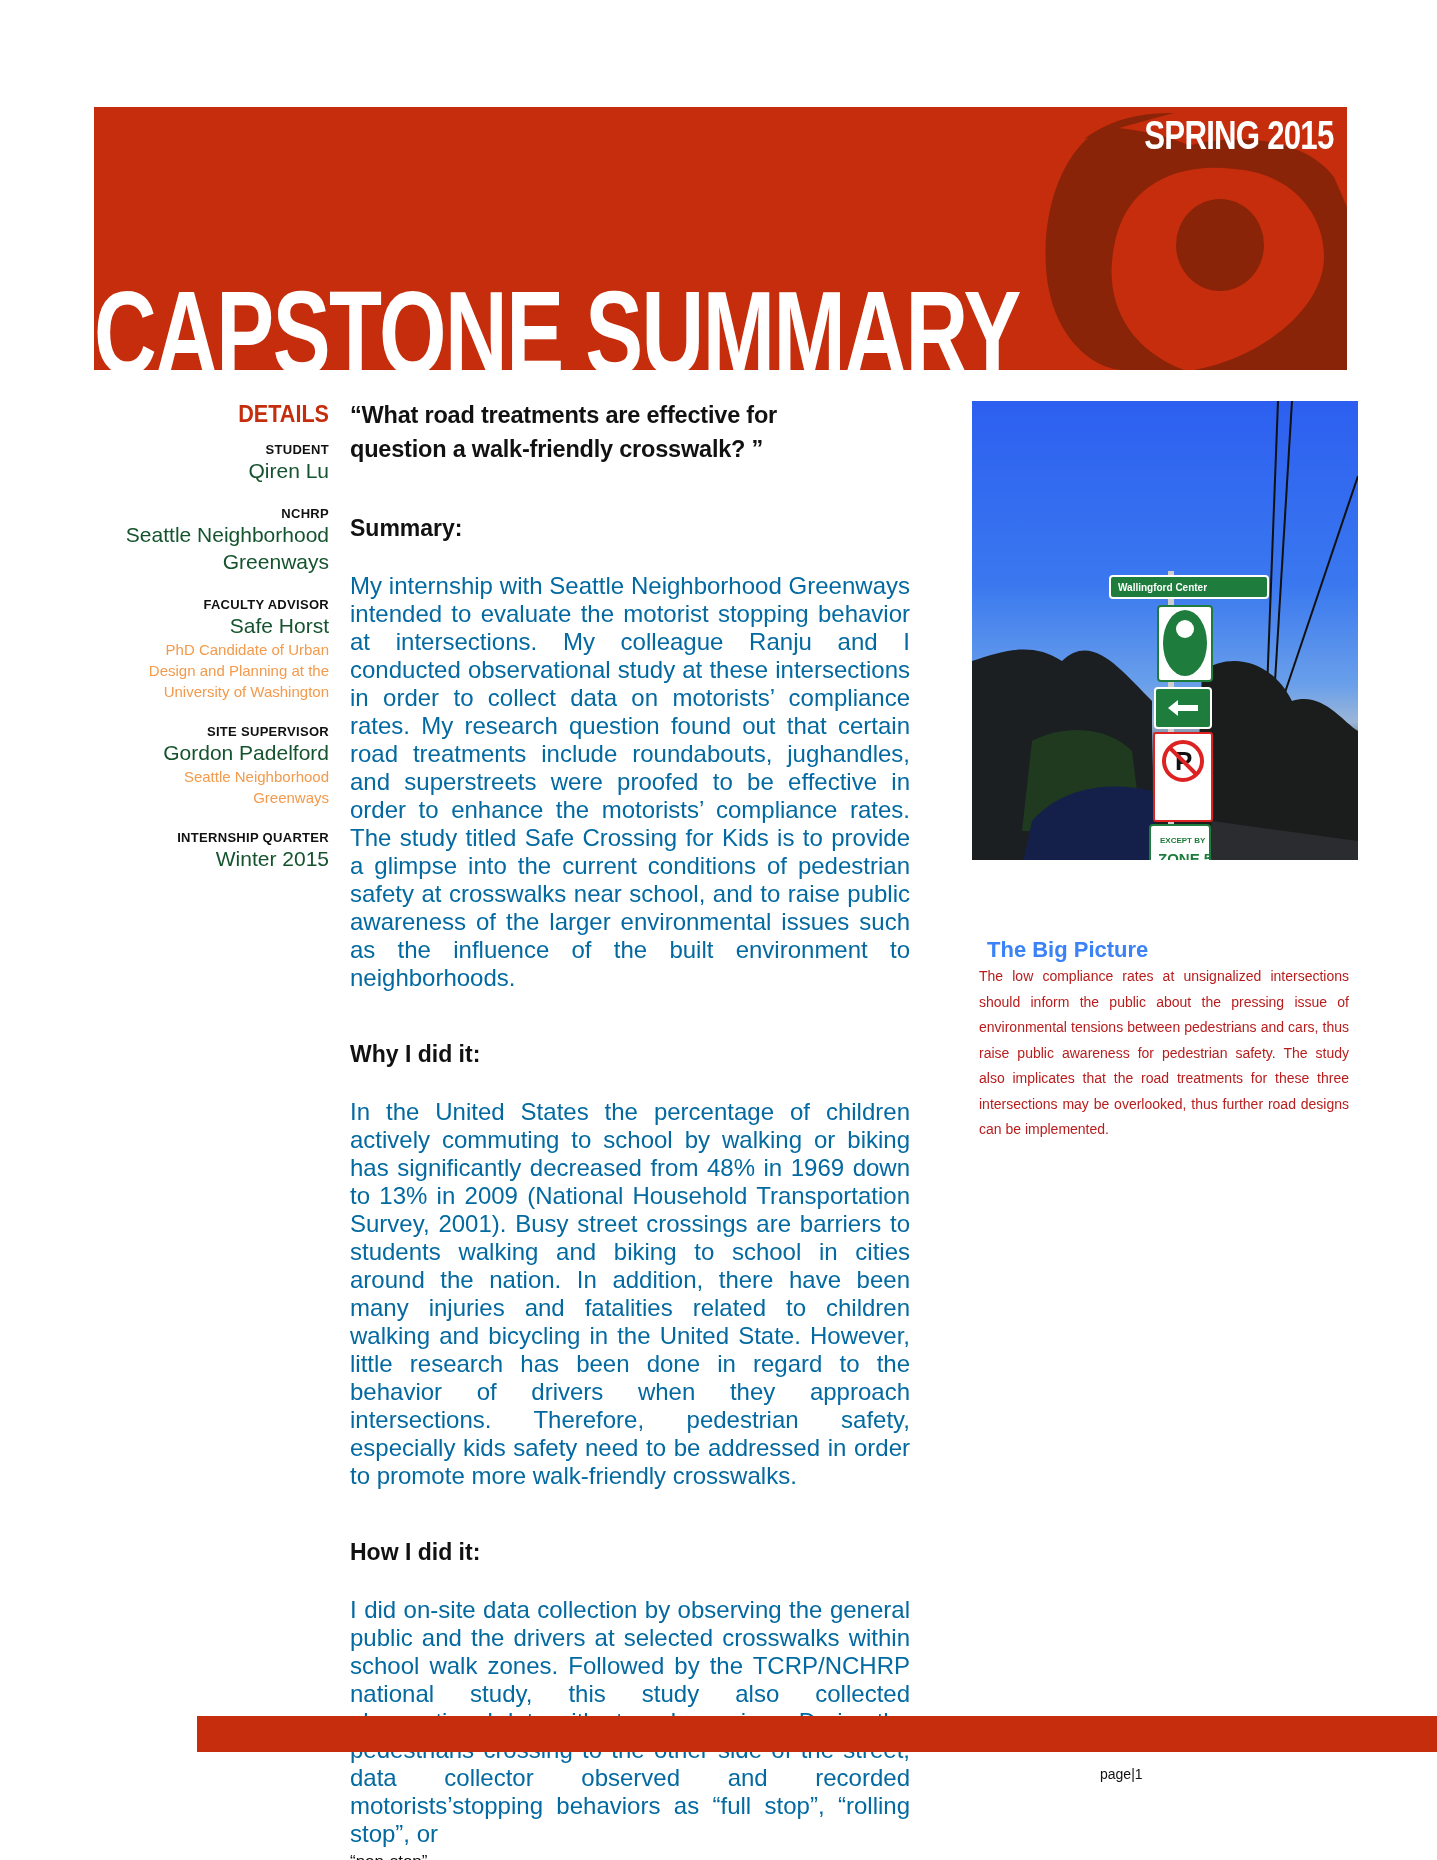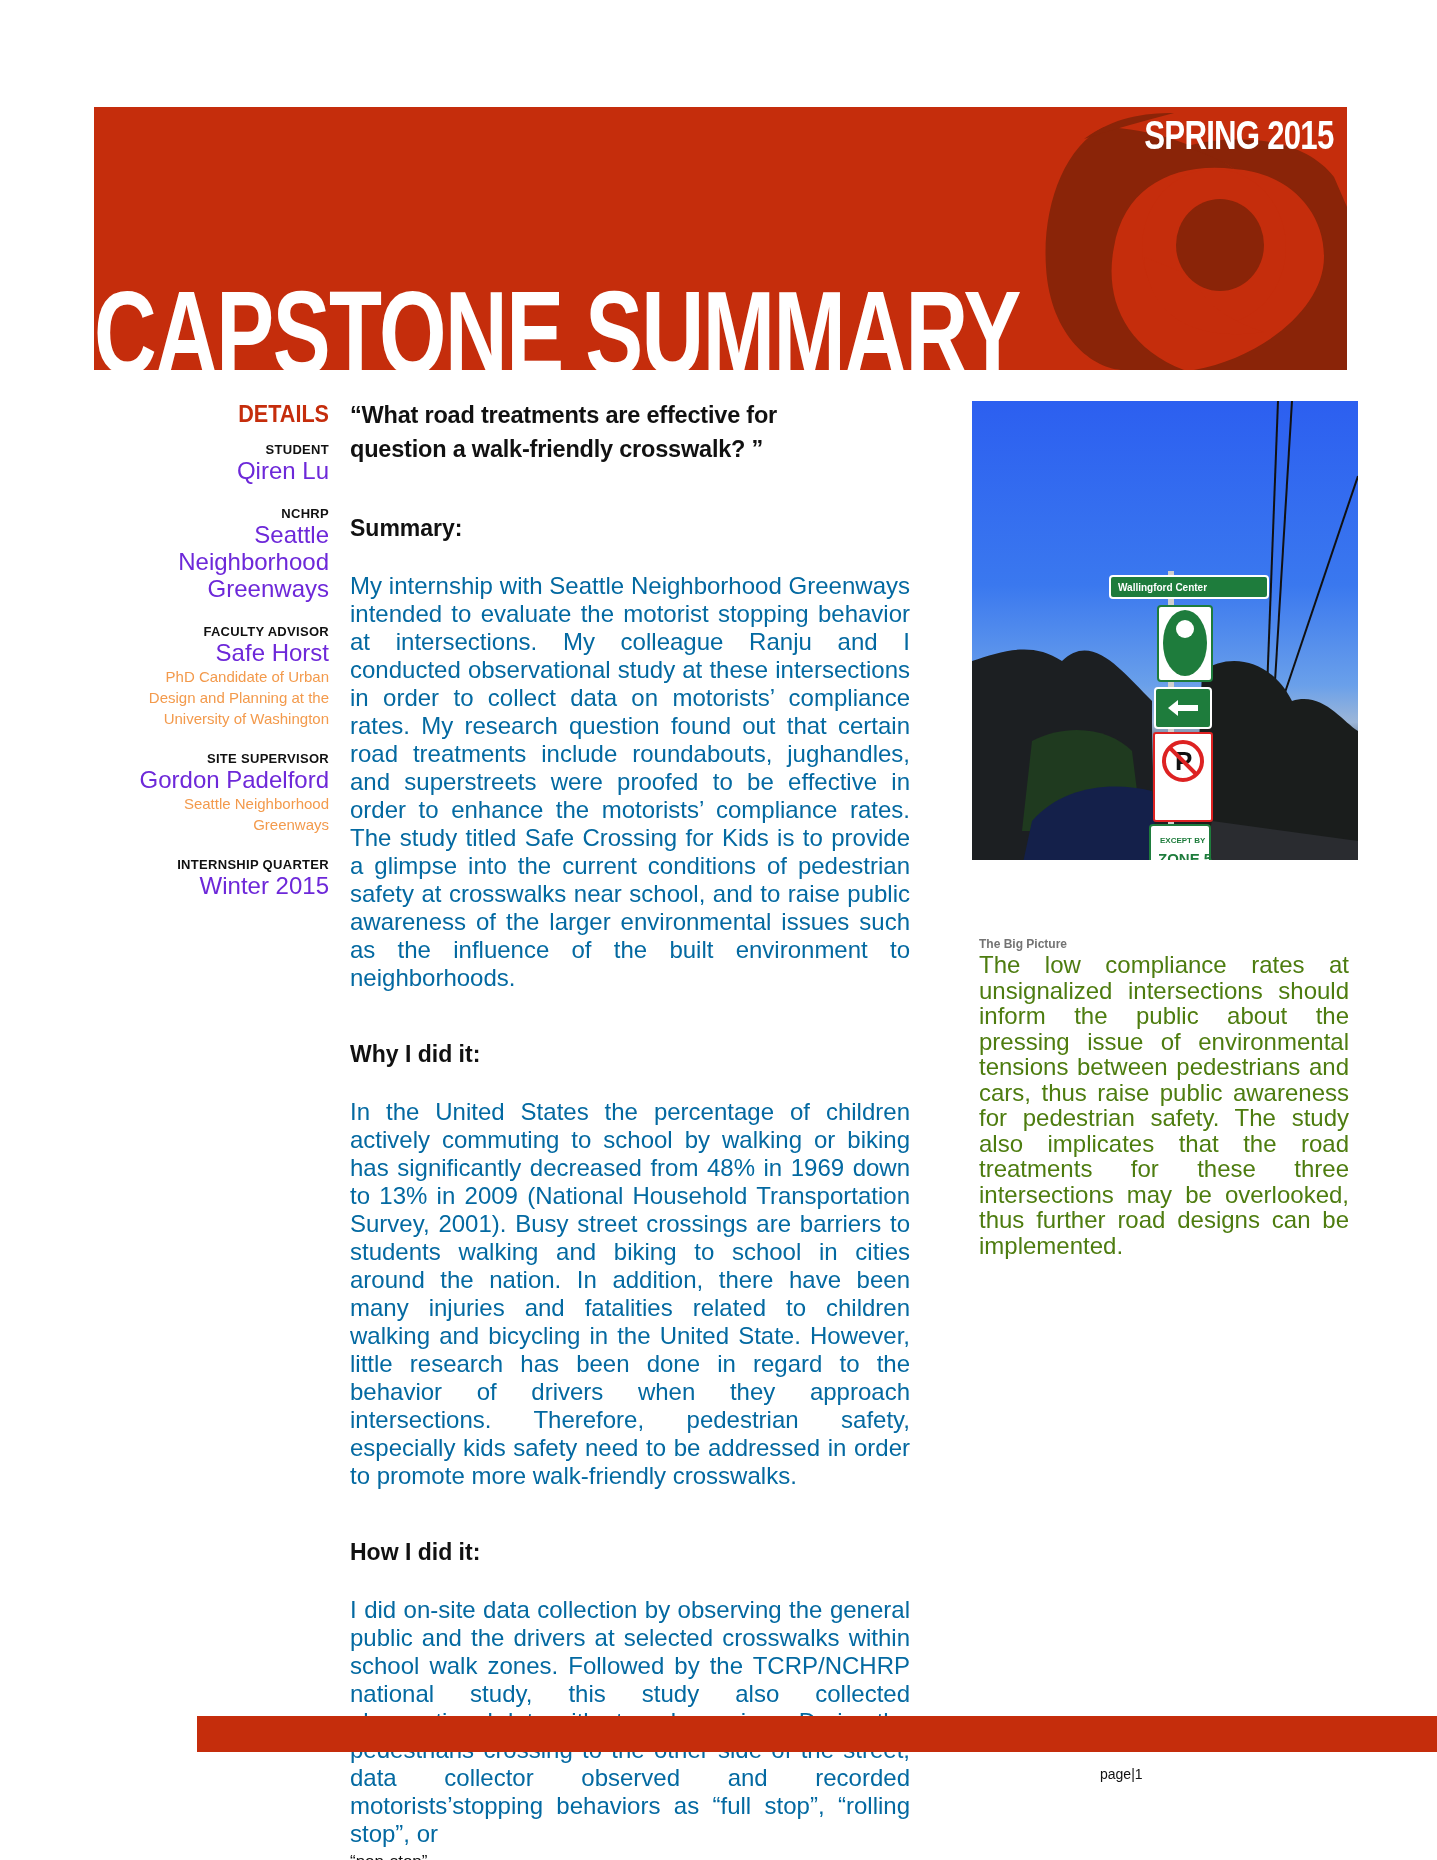--- a/index.html
+++ b/index.html
@@ -16,37 +16,37 @@
   .title { position:absolute; left:0px; bottom:-22px; color:#ffffff; font-weight:bold;
            font-size:118px; line-height:1; letter-spacing:-2px; white-space:nowrap;
            transform:scaleX(0.735); transform-origin:left bottom;
            font-family:"Liberation Sans", sans-serif; }
 
   
   .details { position:absolute; left:100px; top:400px; width:229px; text-align:right; }
   .details-heading { color:#c52d0c; font-weight:bold; font-size:24px; letter-spacing:0px;
                      margin:0 0 14px 0; transform:scaleX(0.9); transform-origin:right; }
   .d-label { font-size:13px; font-weight:bold; letter-spacing:0.3px; margin-top:6px; color:#111; }
-  .d-value { font-size:24px; color:#6d28d9; line-height:27px; }
+  .d-value { font-size:21px; color:#14532d; line-height:27px; }
   .d-note { font-size:15px; color:#f39a4c; line-height:21px; }
   .d-group { margin-bottom:22px; }
 
   
   .main { position:absolute; left:350px; top:398px; width:560px; }
   .question { font-weight:bold; font-size:23.5px; line-height:34px; margin:0; letter-spacing:-0.2px; }
   .sec-heading { font-weight:bold; font-size:23px; margin:49px 0 30px 0; }
   .para { font-size:24px; line-height:28px; text-align:justify; margin:0; color:#0369a1; }
   .para-tail { font-size:17px; line-height:28px; margin:0; }
 
   
   .photo { position:absolute; left:972px; top:401px; width:386px; height:459px; overflow:hidden;
            background:linear-gradient(180deg,#2c5ff0 0%,#3a78ef 40%,#6aa0ea 62%,#9cb6d8 70%,#2a2a2e 80%,#17171c 100%); }
   .caption { position:absolute; left:979px; top:937px; width:370px; }
-  .cap-title { color:#737373; font-weight:bold; font-size:12px; margin:0 0 1px 0; }
-  .cap-text { color:#4d7c0f; font-size:24px; line-height:25.5px; text-align:justify; margin:0; }
+  .cap-title { color:#3b82f6; font-weight:bold; font-size:22px; margin:0 0 1px 8px; }
+  .cap-text { color:#b91c1c; font-size:14px; line-height:25.5px; text-align:justify; margin:0; }
 
   
   .footer-bar { position:absolute; left:197px; top:1716px; width:1240px; height:36px; background:#c52d0c; }
   .page-num { position:absolute; left:1100px; top:1766px; font-size:14px; color:#111; }
 </style>
 </head>
 <body>
 
 <div class="header-band">
   <svg class="spiral" viewBox="0 0 313 263" xmlns="http://www.w3.org/2000/svg">

